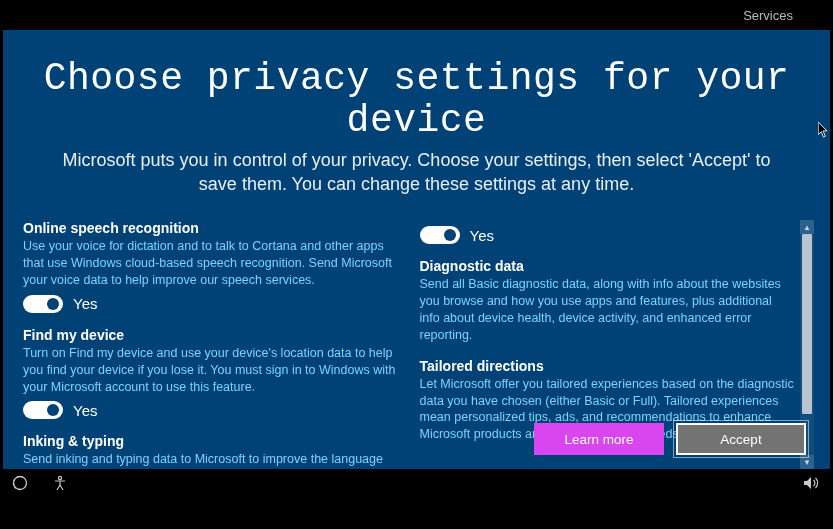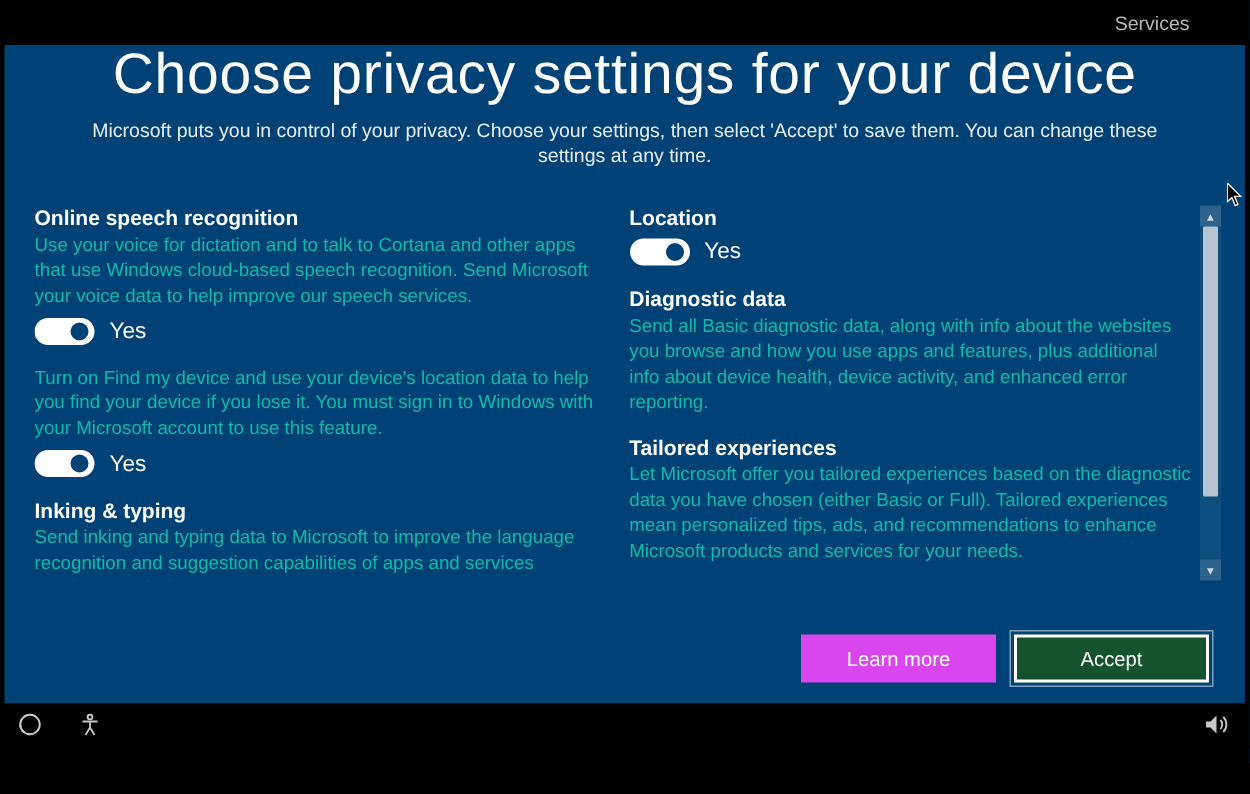--- a/index.html
+++ b/index.html
@@ -3,40 +3,40 @@
 <meta charset="utf-8">
 <style>
   * { margin: 0; padding: 0; box-sizing: border-box; }
   html, body { width: 833px; height: 529px; overflow: hidden; font-family: "Segoe UI", Segoe, Tahoma, sans-serif; background:#000; }
   .window { width:833px; height:499px; background:#000; display:flex; flex-direction:column; }
   .titlebar { height:30px; background:#000; color:#ccc; display:flex; align-items:center; justify-content:flex-end; padding-right:40px; font-size:13px; font-weight:400;}
   .titlebar-seg { color:#bbb;}
   .content-wrap { position:relative; flex:1; }
   .content { position:absolute; left:3px; right:3px; top:0; bottom:30px; background:#004275; color:#fff;}
   .inner { position:absolute; inset:0; display:flex; flex-direction:column;}
-  h1.heading { text-align:center; font-weight:300; font-size:38px; letter-spacing:0.5px; line-height:1.1;}
-  .subhead { text-align:center; font-size:13px; font-weight:400; color:#e8eef4; margin:6px 40px 0; line-height:1.35;}
+  h1.heading { text-align:center; font-weight:300; font-size:38px; letter-spacing:0.5px; margin-top:28px; line-height:1.1;font-family:Liberation Mono, monospace;}
+  .subhead { text-align:center; font-size:18px; font-weight:400; color:#e8eef4; margin:6px 40px 0; line-height:1.35;}
   .scrollhost { position:relative; margin:24px 16px 0 20px; height:250px; }
   .settings { position:absolute; inset:0 20px 0 0; display:flex; gap:22px; overflow:hidden;}
   .col { flex:1; min-width:0; }
   .setting { margin-bottom:14px; }
   .stitle { font-weight:600; font-size:14px; margin-bottom:2px;}
-  .sdesc { font-size:12.5px; line-height:1.35; color:#14b8a6;}
+  .sdesc { font-size:12.5px; line-height:1.35; color:#7dd3fc;}
   .trow { display:flex; align-items:center; gap:10px; margin-top:6px;}
   .tlabel { font-size:15px;}
   .toggle { width:40px; height:18px; border-radius:10px; background:#fff; position:relative; cursor:pointer;}
   .toggle .knob { position:absolute; width:12px; height:12px; border-radius:50%; background:#004275; top:3px; right:4px; }
   .scrollbar { position:absolute; right:0; top:0; bottom:0; width:14px; background:rgba(255,255,255,0.06);}
   .sb-btn { width:14px; height:14px; display:flex; align-items:center; justify-content:center; font-size:9px; color:#cfd8e2; background:rgba(255,255,255,0.12);}
   .sb-btn.bot { position:absolute; bottom:0;}
   .sb-thumb { position:absolute; left:2px; width:10px; top:14px; height:180px; background:#b9c4d1; border-radius:1px;}
   .footer-btns { position:absolute; bottom:14px; right:24px; display:flex; gap:12px;}
   .btn { min-width:130px; height:32px; display:flex; align-items:center; justify-content:center; font-size:13.5px; cursor:pointer; border:1px solid transparent;}
   .btn.learn { background:#d946ef; color:#fff; }
-  .btn.accept { background:#14532d; color:#fff; border:2px solid #fff; outline:1px solid rgba(255,255,255,0.5); outline-offset:2px;}
+  .btn.accept { background:#737373; color:#fff; border:2px solid #fff; outline:1px solid rgba(255,255,255,0.5); outline-offset:2px;}
   .taskbar { height:30px; background:#000; color:#c9c9c9; display:flex; align-items:center; justify-content:space-between; padding:0 12px; font-size:14px;}
   .tb-left { display:flex; gap:24px; align-items:center;}
   .tb-right { display:flex; gap:20px; align-items:center;}
   .cursor { position:absolute; top:92px; right:4px; width:11px; height:16px; pointer-events:none; z-index:50;}
 </style>
 </head>
 <body>
 
 <div class="window">
   <div class="titlebar">
@@ -58,55 +58,55 @@
                 <div class="sdesc">Use your voice for dictation and to talk to Cortana and other apps that use Windows cloud-based speech recognition. Send Microsoft your voice data to help improve our speech services.</div>
                 <div class="trow">
                   <div class="toggle">
                       <div class="knob"></div>
                     </div>
                   <span class="tlabel">Yes</span>
                 </div>
               </div>
 
               <div class="setting">
+                <div class="stitle">Find my device</div>
                 <div class="sdesc">Turn on Find my device and use your device's location data to help you find your device if you lose it. You must sign in to Windows with your Microsoft account to use this feature.</div>
                 <div class="trow">
                   <div class="toggle">
                       <div class="knob"></div>
                     </div>
                   <span class="tlabel">Yes</span>
                 </div>
               </div>
 
               <div class="setting">
                 <div class="stitle">Inking &amp; typing</div>
                 <div class="sdesc">Send inking and typing data to Microsoft to improve the language recognition and suggestion capabilities of apps and services running on Windows.</div>
 
               </div>
 
             </div>
             <div class="col">
 
               <div class="setting">
-                <div class="stitle">Location</div>
                 <div class="trow">
                   <div class="toggle">
                       <div class="knob"></div>
                     </div>
                   <span class="tlabel">Yes</span>
                 </div>
               </div>
 
               <div class="setting">
                 <div class="stitle">Diagnostic data</div>
                 <div class="sdesc">Send all Basic diagnostic data, along with info about the websites you browse and how you use apps and features, plus additional info about device health, device activity, and enhanced error reporting.</div>
               </div>
 
               <div class="setting">
-                <div class="stitle">Tailored experiences</div>
+                <div class="stitle">Tailored directions</div>
                 <div class="sdesc">Let Microsoft offer you tailored experiences based on the diagnostic data you have chosen (either Basic or Full). Tailored experiences mean personalized tips, ads, and recommendations to enhance Microsoft products and services for your needs.</div>
               </div>
 
             </div>
           </div>
 
           <div class="scrollbar">
             <div class="sb-btn">▴</div>
             <div class="sb-thumb"></div>
             <div class="sb-btn bot">▾</div>

